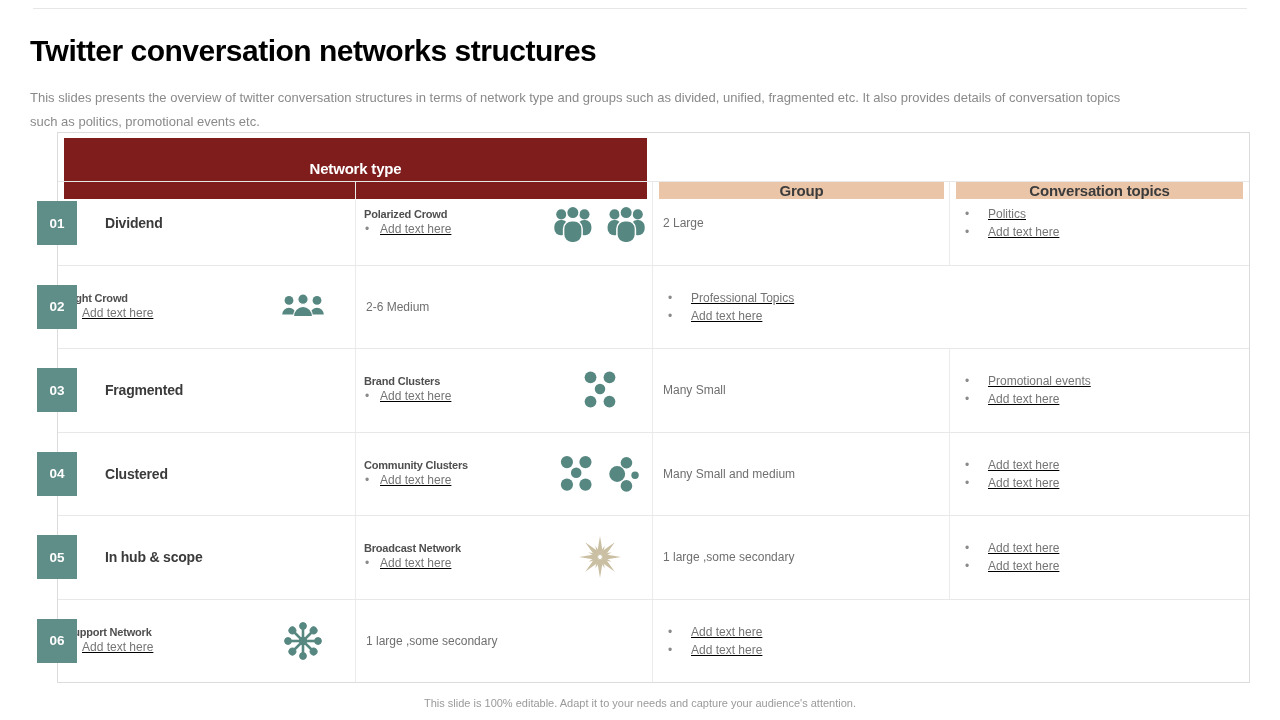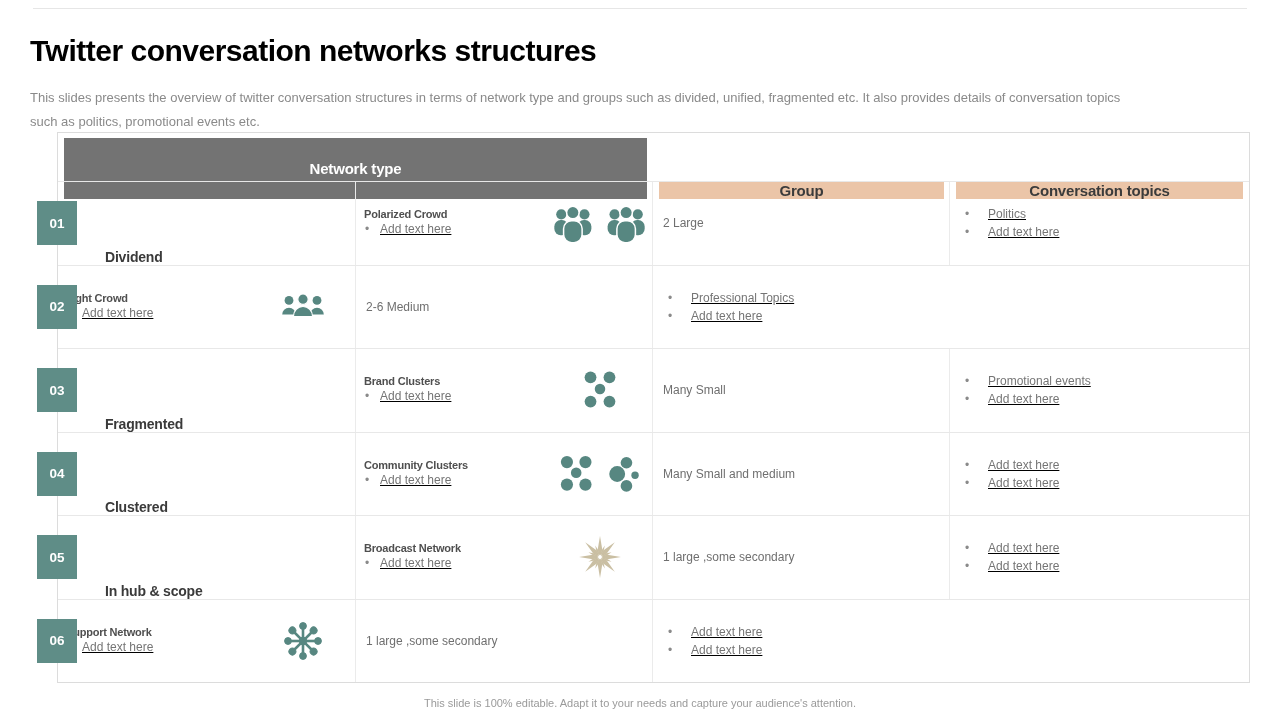--- a/index.html
+++ b/index.html
@@ -22,37 +22,37 @@
     box-sizing:border-box;
   }
   .thead{
     display:grid;grid-template-columns:595px 297px 1fr;
     height:48px;padding-top:5px;box-sizing:border-box;flex:none;
   }
   .hcell{
     margin:0 6px;display:flex;align-items:center;justify-content:center;
     font-weight:700;font-size:15px;letter-spacing:-0.2px;
   }
-  .hcell.teal{background:#737373;color:#ffffff;}
+  .hcell.teal{background:#7f1d1d;color:#ffffff;}
   .hcell.peach{background:#ebc5a8;color:#3b3b3b;margin-top:44px;}
   .tbody{flex:1;display:flex;flex-direction:column;border-top:1px solid #e8e8e8;}
   .trow{
     flex:1;display:grid;grid-template-columns:298px 297px 297px 1fr;
     position:relative;border-bottom:1px solid #e8e8e8;
   }
   .trow:last-child{border-bottom:none;}
   .badge{
     position:absolute;left:-21px;top:50%;transform:translateY(-50%);
     width:40px;height:44px;background:#5f8d87;color:#ffffff;
     font-weight:700;font-size:13.5px;display:flex;align-items:center;justify-content:center;
     z-index:2;
   }
   .c{display:flex;align-items:center;box-sizing:border-box;}
   .c0,.c1,.c2{border-right:1px solid #ebebeb;}
-  .c0{padding-left:47px;align-items:flex-end;}
+  .c0{padding-left:47px;}
   .name{font-weight:700;font-size:14px;color:#3a3a3a;letter-spacing:-0.2px;}
   .c1{padding-left:8px;justify-content:space-between;}
   .tlabel{font-weight:700;font-size:11px;color:#4f4f4f;letter-spacing:-0.2px;}
   .blist{list-style:none;margin:0;padding:0;text-decoration:underline;}
   .blist li{
     font-size:12px;color:#757575;line-height:18px;
     padding-left:16px;position:relative;
   }
   .blist li::before{content:"\2022";position:absolute;left:1px;color:#8a8a8a;}
   .iconbox{width:105px;flex:none;display:flex;align-items:center;justify-content:center;}

